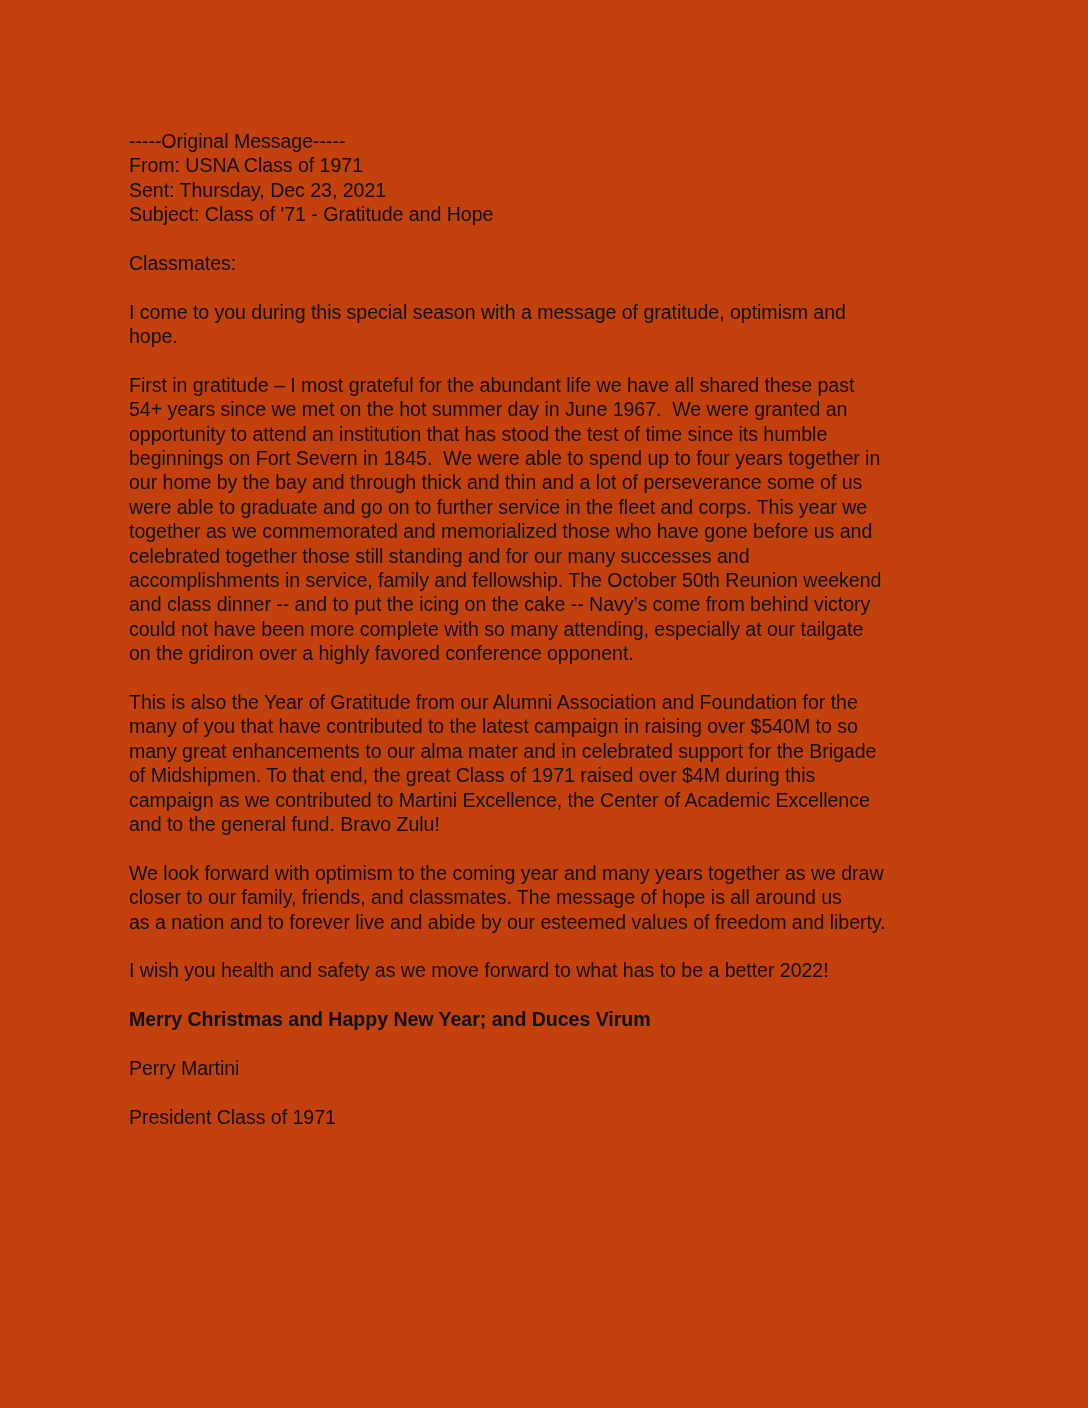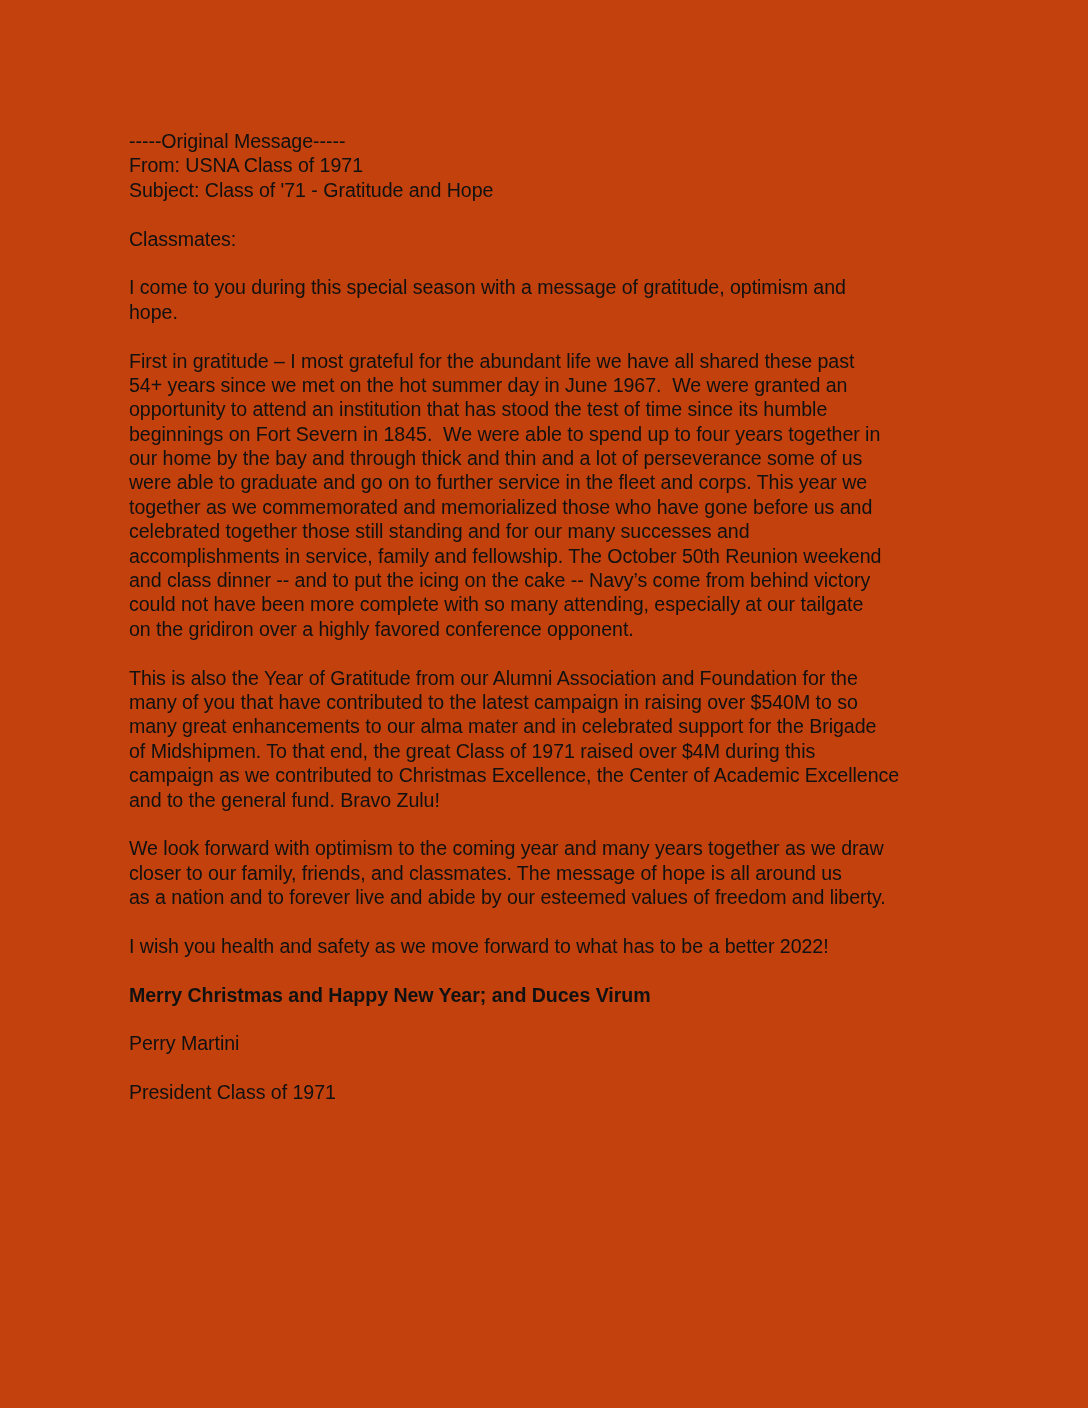--- a/index.html
+++ b/index.html
@@ -49,20 +49,21 @@
   </style>
 </head>
 <body>
 
 <div class="page">
   <div class="doc">
 
     <div class="header-block">
       <span class="line">-----Original Message-----</span>
       <span class="line">From: USNA Class of 1971</span>
+      <span class="line">Sent: Thursday, Dec 23, 2021</span>
       <span class="line">Subject: Class of '71 - Gratitude and Hope</span>
     </div>
 
     <div class="para">
       <span class="line">Classmates:</span>
     </div>
 
     <div class="para">
       <span class="line">I come to you during this special season with a message of gratitude, optimism and</span>
       <span class="line">hope.</span>
@@ -81,21 +82,21 @@
       <span class="line">and class dinner -- and to put the icing on the cake -- Navy’s come from behind victory</span>
       <span class="line">could not have been more complete with so many attending, especially at our tailgate</span>
       <span class="line">on the gridiron over a highly favored conference opponent.</span>
     </div>
 
     <div class="para">
       <span class="line">This is also the Year of Gratitude from our Alumni Association and Foundation for the</span>
       <span class="line">many of you that have contributed to the latest campaign in raising over $540M to so</span>
       <span class="line">many great enhancements to our alma mater and in celebrated support for the Brigade</span>
       <span class="line">of Midshipmen. To that end, the great Class of 1971 raised over $4M during this</span>
-      <span class="line">campaign as we contributed to Christmas Excellence, the Center of Academic Excellence</span>
+      <span class="line">campaign as we contributed to Martini Excellence, the Center of Academic Excellence</span>
       <span class="line">and to the general fund. Bravo Zulu!</span>
     </div>
 
     <div class="para">
       <span class="line">We look forward with optimism to the coming year and many years together as we draw</span>
       <span class="line">closer to our family, friends, and classmates. The message of hope is all around us</span>
       <span class="line">as a nation and to forever live and abide by our esteemed values of freedom and liberty.</span>
     </div>
 
     <div class="para">

